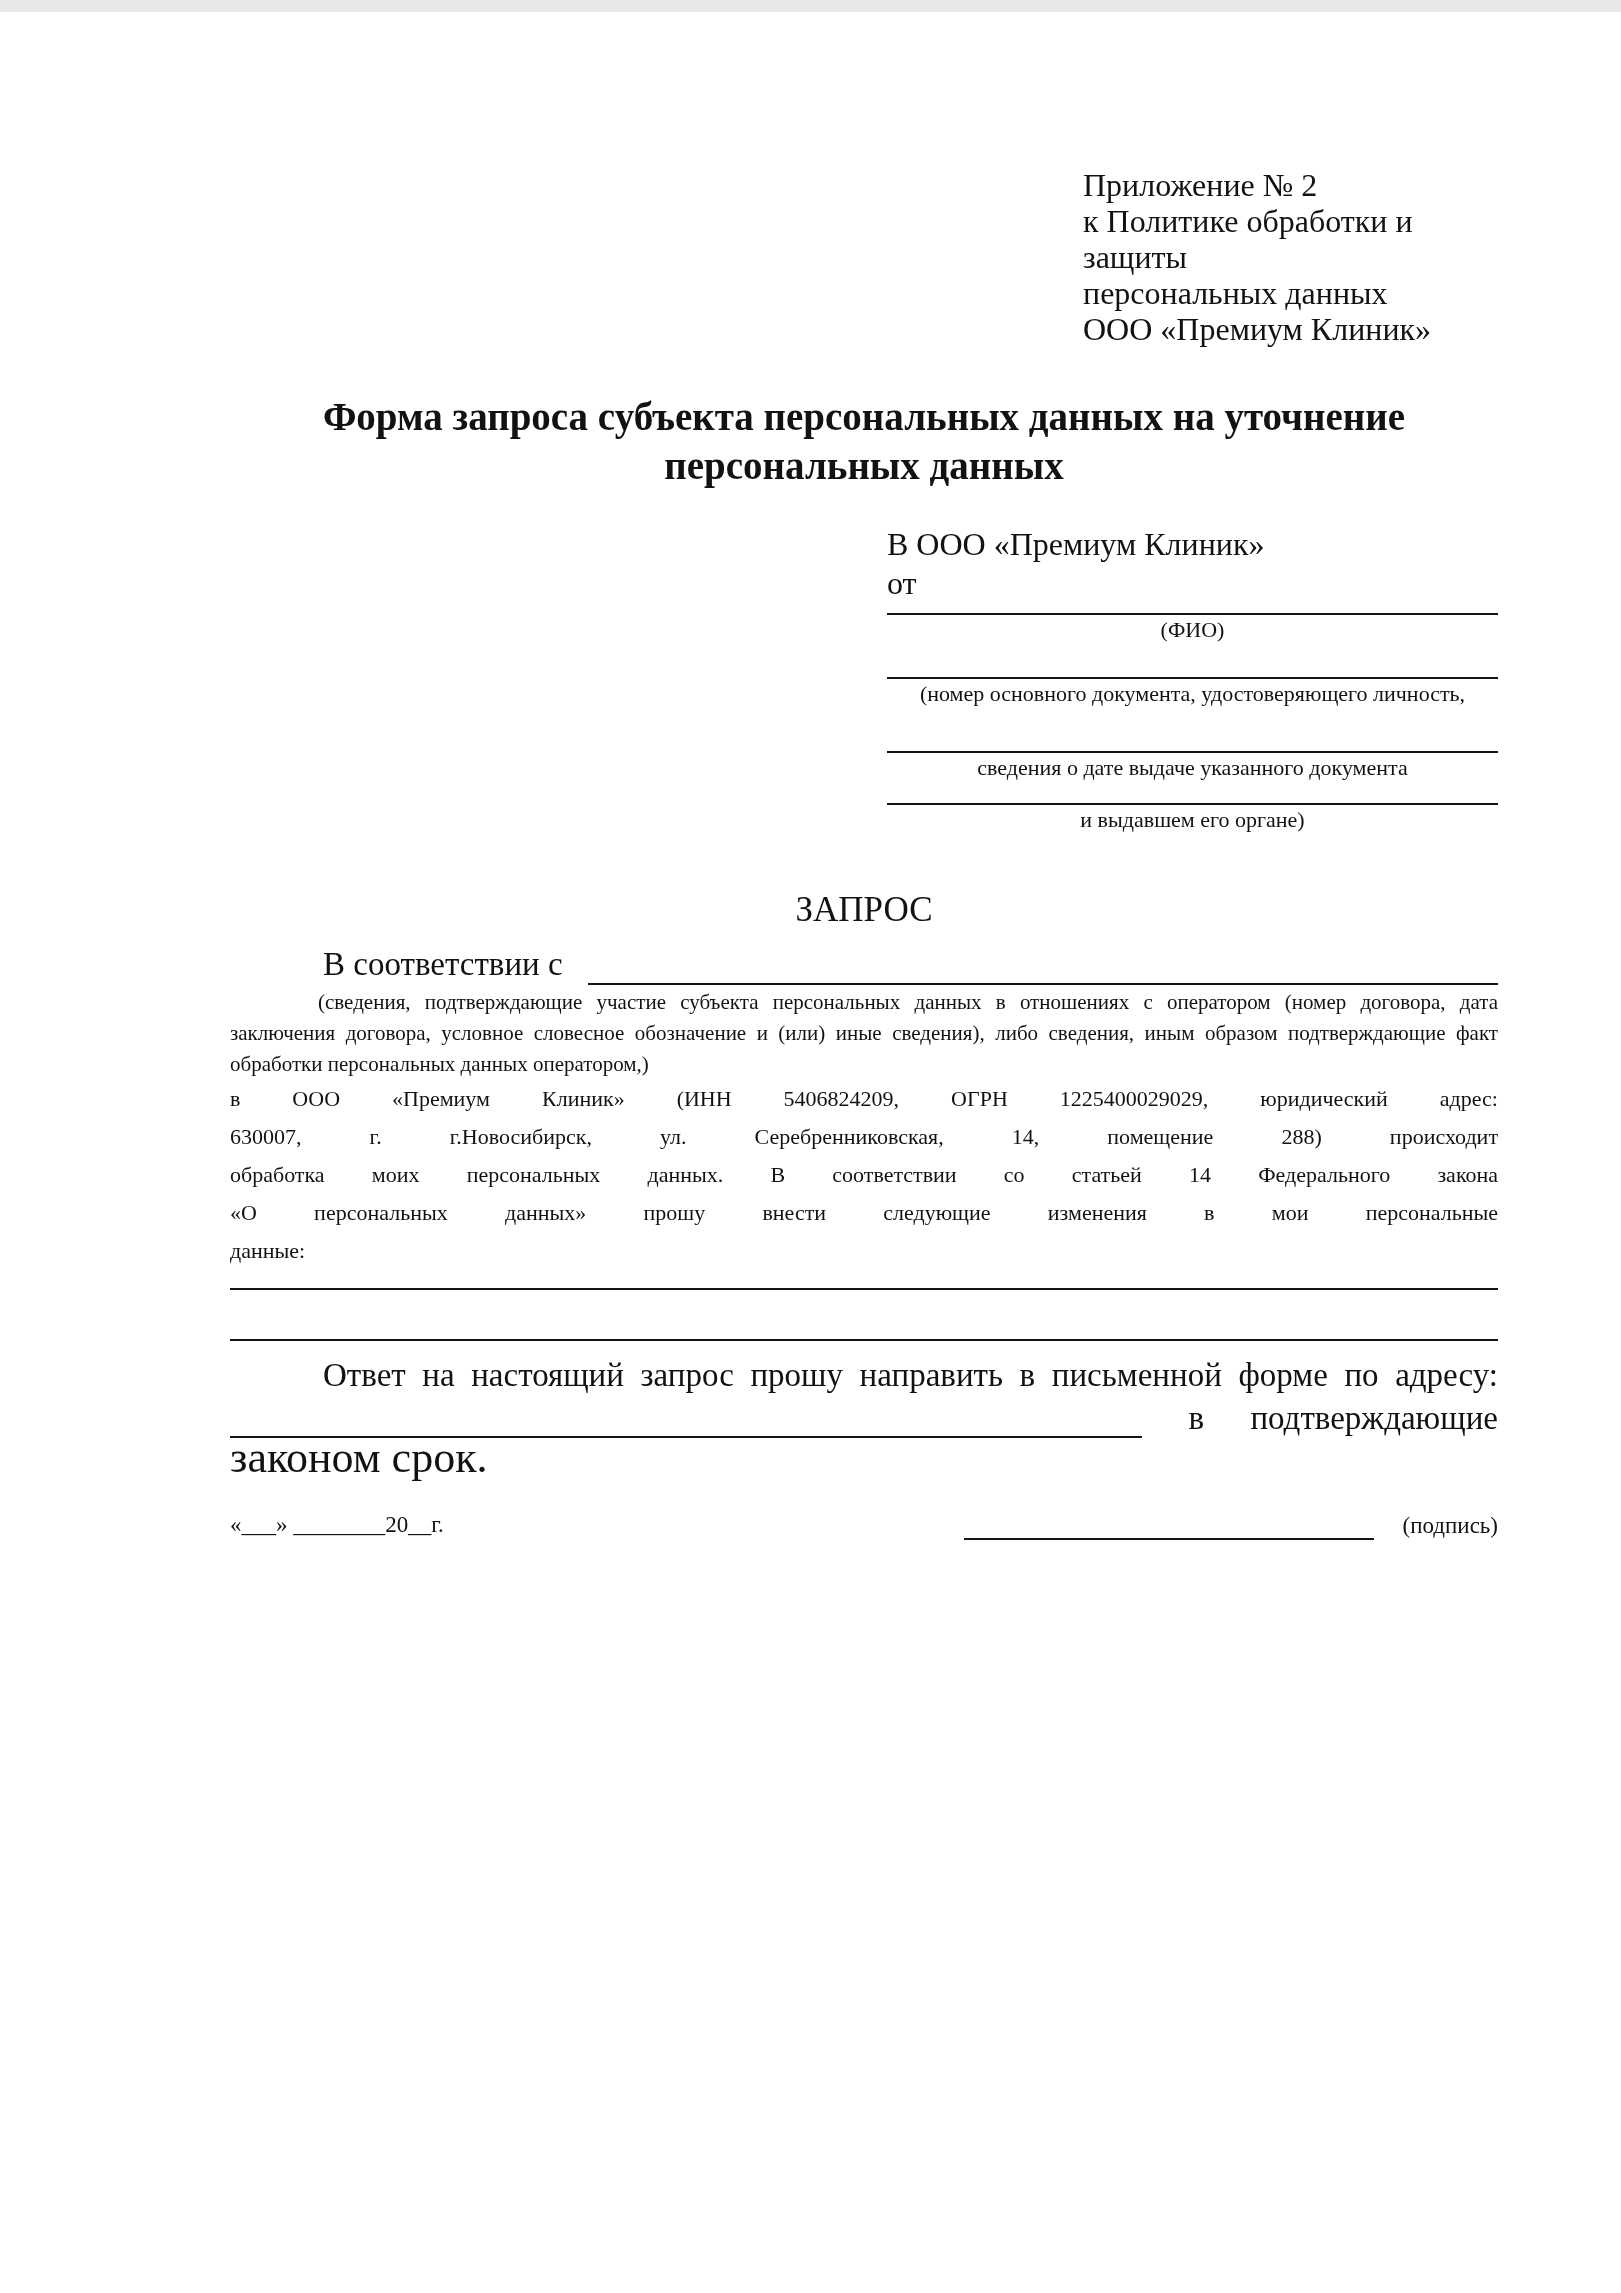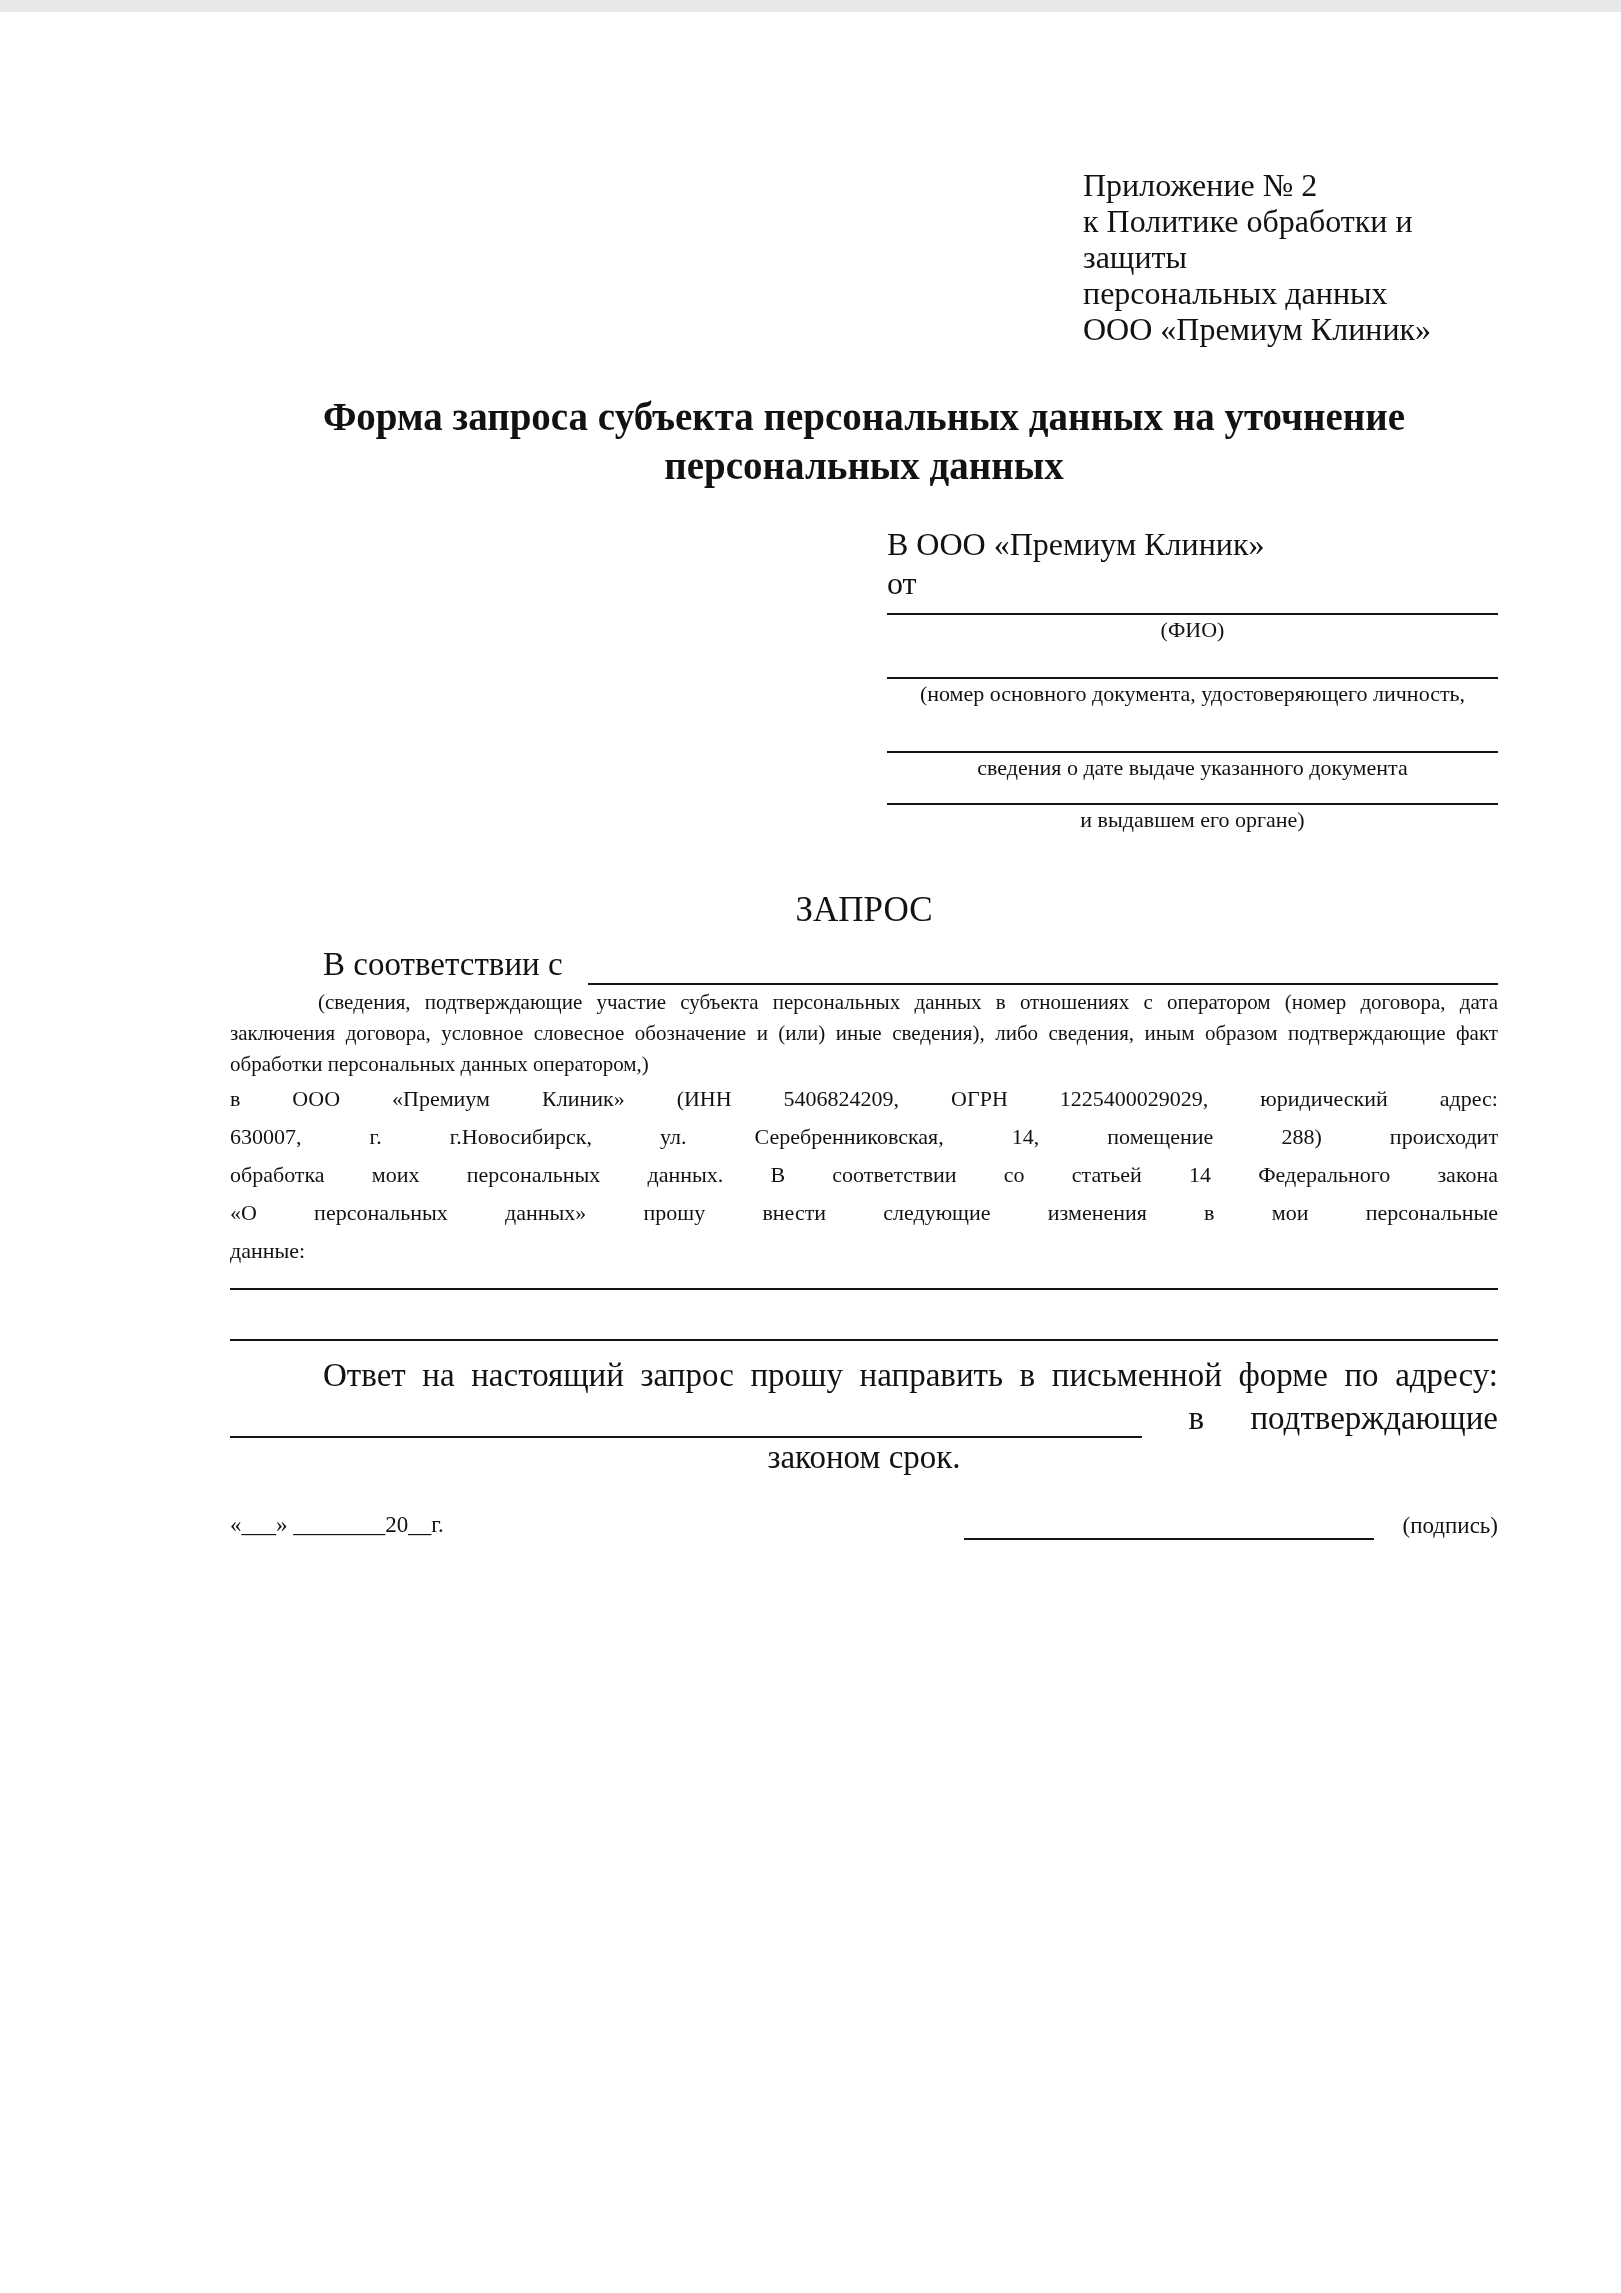--- a/index.html
+++ b/index.html
@@ -126,23 +126,22 @@
     font-size: 33px;
     line-height: 39px;
     height: 43px;
   }
   .answer-l2 .addr-fill {
     width: 912px;
     border-bottom: 2.9px solid #161616;
     height: 33px;
   }
   .answer-l3 {
-    font-size: 33px;
-    line-height: 39px;
-    text-align: center;
+    font-size: 44px;
+    line-height: 39px;
   }
 
   
   .footer-row {
     margin-top: 27.4px;
     display: flex;
     align-items: flex-start;
     font-size: 23px;
     line-height: 39px;
   }

